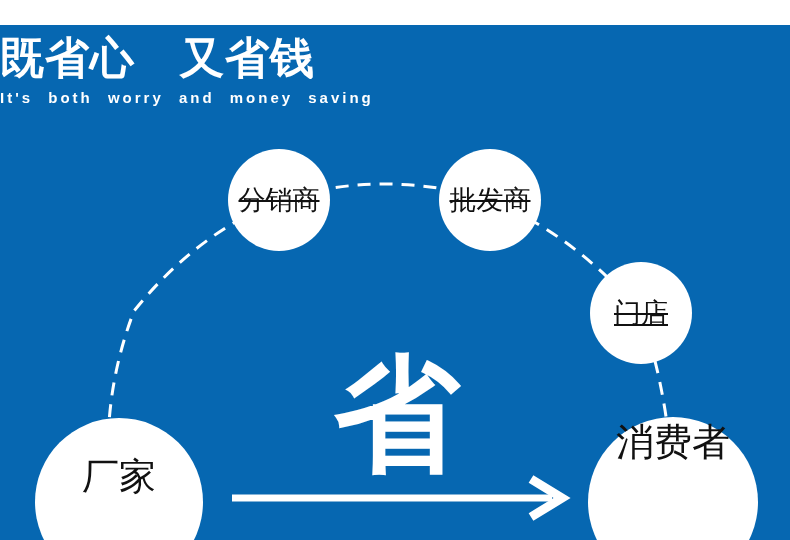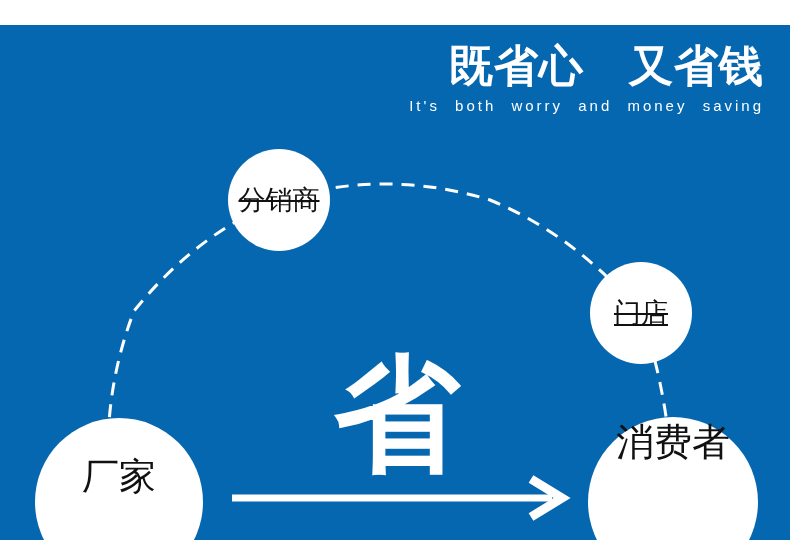--- a/index.html
+++ b/index.html
@@ -3,27 +3,27 @@
 <meta charset="utf-8">
 <style>
   html,body { margin:0; padding:0; background:#ffffff; }
   .canvas {
     position:relative; width:790px; height:540px; overflow:hidden;
     background:#ffffff; font-family:"Liberation Sans", sans-serif;
   }
   .top-band { position:absolute; left:0; top:0; width:790px; height:25px; background:#ffffff; }
   .blue-panel { position:absolute; left:0; top:25px; width:790px; height:515px; background:#0667b1; }
 
-  .header { position:absolute; left:0; top:44px; width:764px; text-align:right; z-index:3; }
+  .header { position:absolute; left:0; top:36px; width:764px; text-align:left; z-index:3; }
   .title {
     color:#ffffff; font-size:44px; font-weight:bold; letter-spacing:1px;
     line-height:44px; white-space:pre;
   }
   .subtitle {
-    margin-top:9px; color:#ffffff; font-size:15px; font-weight:normal;
+    margin-top:9px; color:#ffffff; font-size:15px; font-weight:bold;
     letter-spacing:3px; word-spacing:8px;
   }
 
   svg.lines { position:absolute; left:0; top:0; z-index:1; }
 
   .circle {
     position:absolute; background:#ffffff; border-radius:50%; z-index:2;
     display:flex; align-items:center; justify-content:center;
     color:#111111; text-align:center;
   }
@@ -61,20 +61,23 @@
 
   <svg class="lines" width="790" height="540" viewBox="0 0 790 540">
     <path d="M112,505 Q98,405 134,311 Q195,235 279,200 Q385,168 490,200 Q575,235 641,313 Q672,405 673,505" fill="none" stroke="#ffffff" stroke-width="3" stroke-dasharray="13 9"></path>
     <path d="M232,498 L552,498" fill="none" stroke="#ffffff" stroke-width="7"></path>
     <path d="M531,479 L562,498 L531,517" fill="none" stroke="#ffffff" stroke-width="9" stroke-linejoin="miter"></path>
   </svg>
 
   <div class="circle circle-small m2">
     <span class="strike">分销商</span>
   </div>
+  <div class="circle circle-small m3">
+    <span class="strike">批发商</span>
+  </div>
   <div class="circle circle-small m4">
     <span class="strike">门店</span>
   </div>
 
   <div class="circle circle-big circle-producer">
     <div class="two-lines">
       <div>厂家</div>
     </div>
   </div>
 

